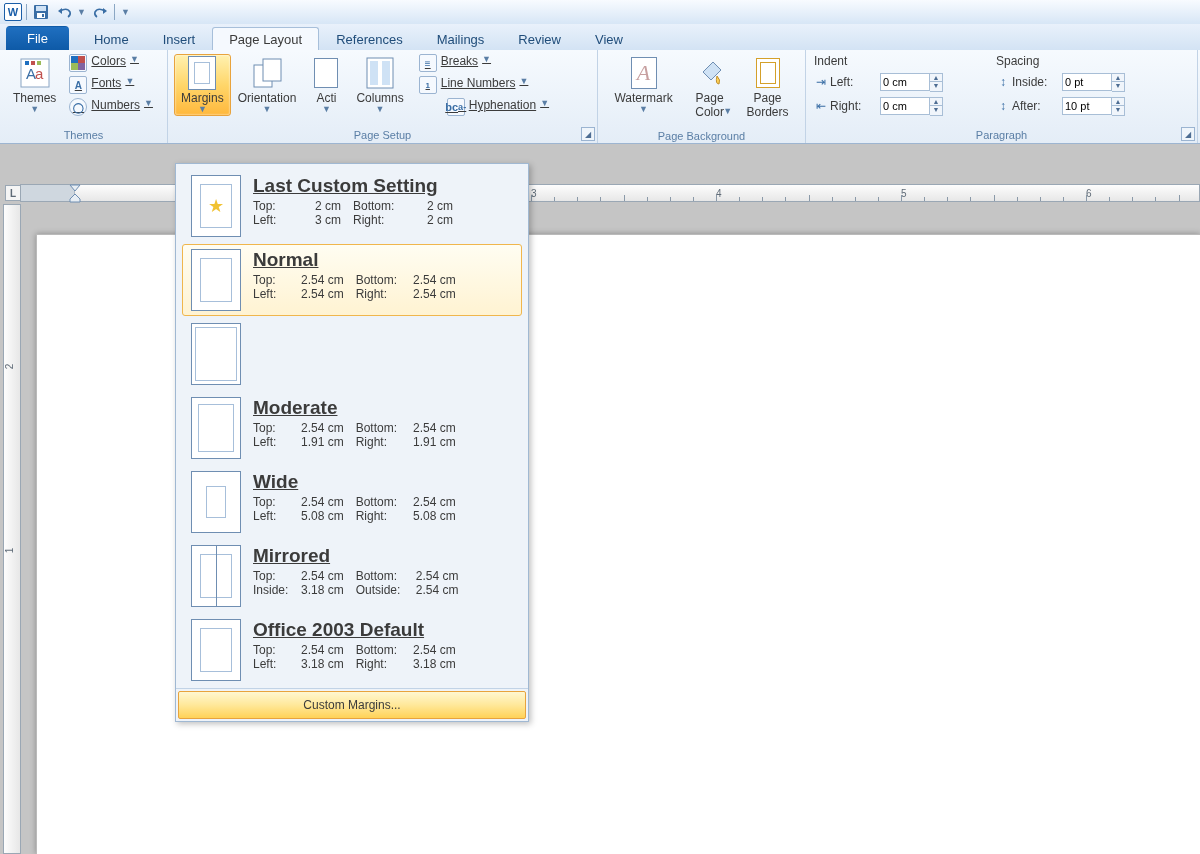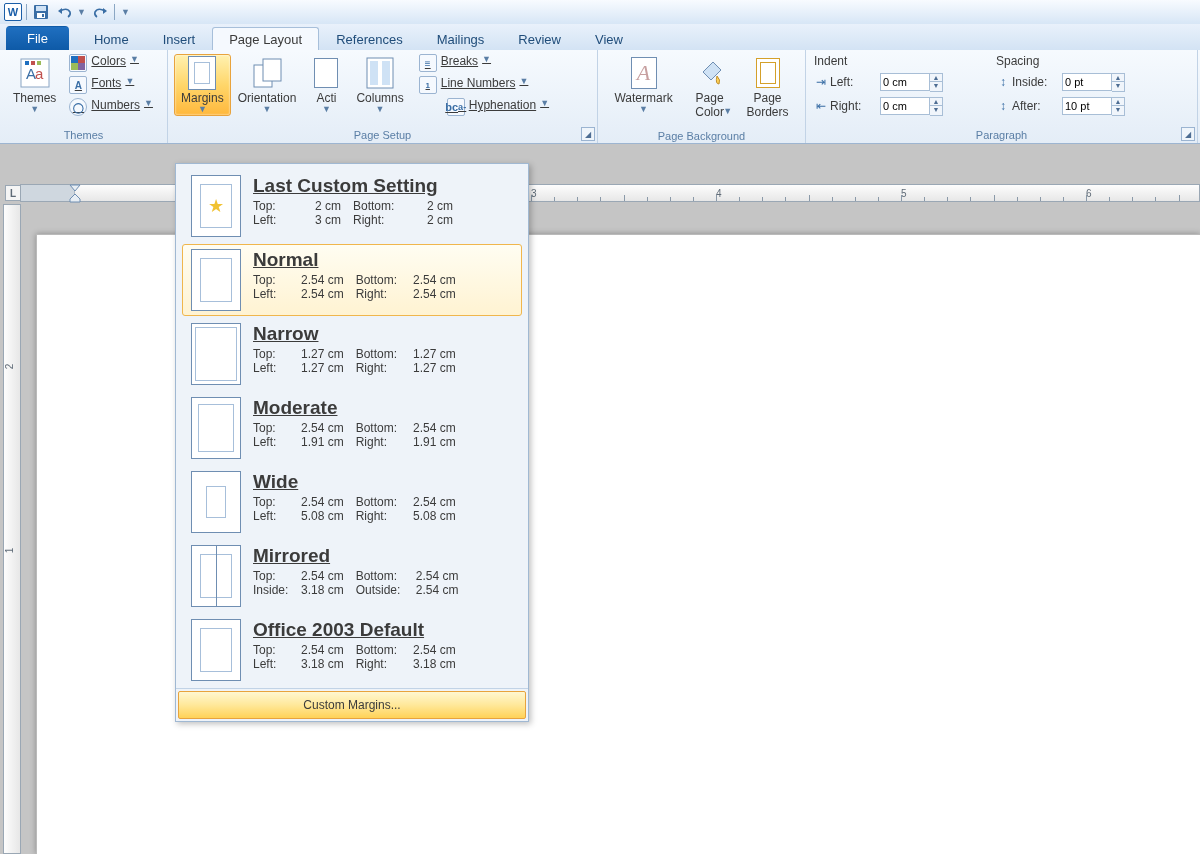--- a/index.html
+++ b/index.html
@@ -453,39 +453,20 @@
               <td class="val" style="padding-right:0">2.54 cm</td>
             </tr>
           </tbody>
         </table>
       </div>
     </div>
     <div class="dd-item">
       <div class="dd-thumb">
         <div class="minner" style="inset: 3px;"></div>
       </div>
-      <div class="dd-info">
-        <div class="title">Narrow</div>
-    <table>
-          <tbody>
-            <tr>
-              <td class="klab">Top:</td>
-              <td class="val">1.27 cm</td>
-              <td class="klab">Bottom:</td>
-              <td class="val" style="padding-right:0">1.27 cm</td>
-            </tr>
-    <tr>
-              <td class="klab">Left:</td>
-              <td class="val">1.27 cm</td>
-              <td class="klab">Right:</td>
-              <td class="val" style="padding-right:0">1.27 cm</td>
-            </tr>
-          </tbody>
-        </table>
-      </div>
     </div>
     <div class="dd-item">
       <div class="dd-thumb">
         <div class="minner" style="inset: 6px;"></div>
       </div>
       <div class="dd-info">
         <div class="title">Moderate</div>
     <table>
           <tbody>
             <tr>

